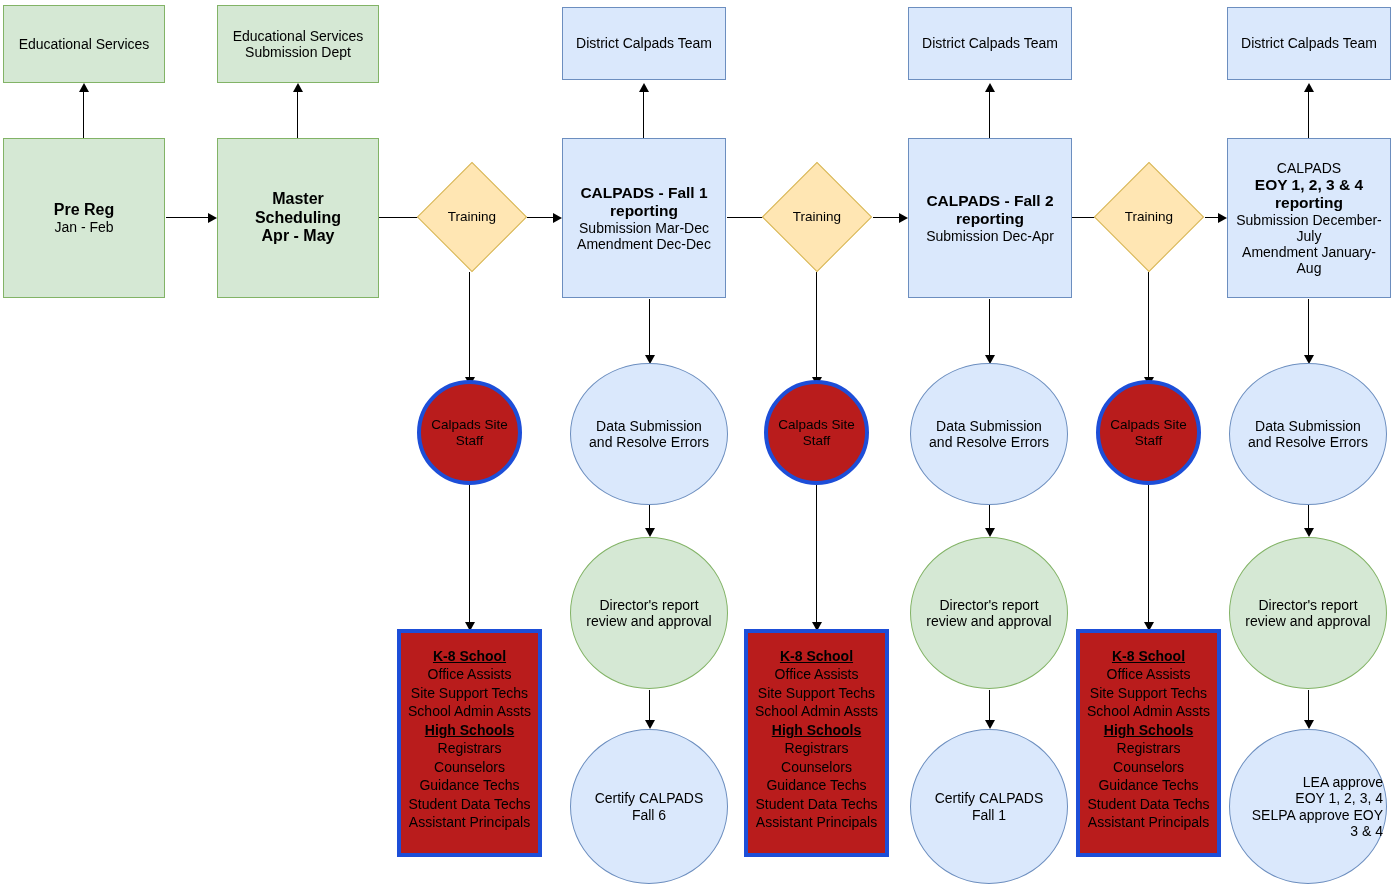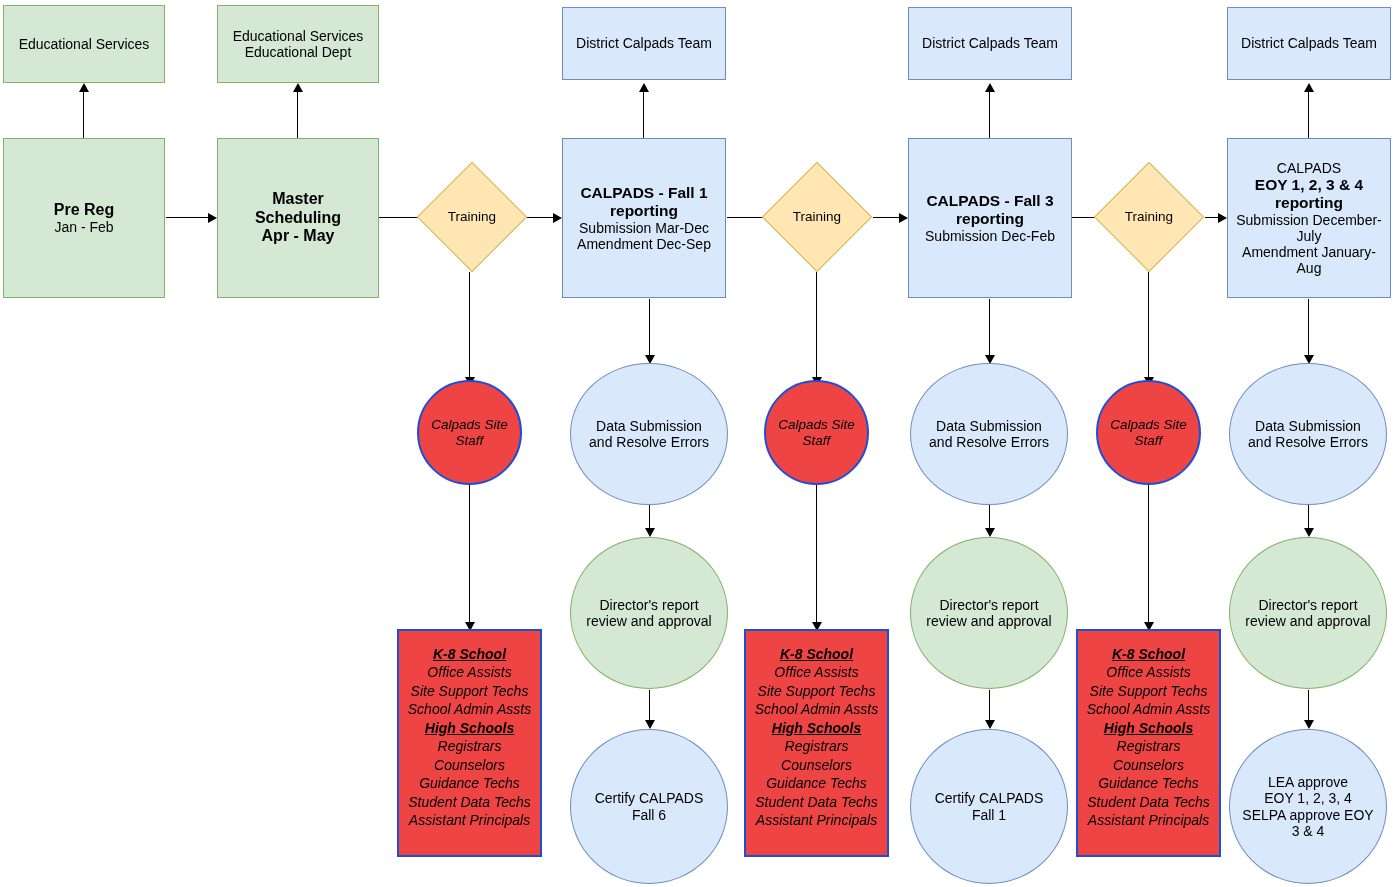--- a/index.html
+++ b/index.html
@@ -25,21 +25,21 @@
     justify-content: center;
     text-align: center;
     line-height: 1.15;
     z-index: 2;
   }
   .node .inner { width: 100%; padding: 0 3px; }
 
   
   .green  { background: #d5e8d4; border: 1px solid #82b366; }
   .blue   { background: #dae8fc; border: 1px solid #6c8ebf; }
-  .yellow { background: #ef4444; border: 2px solid #1d4ed8; font-style: italic; }
+  .yellow { background: #b91c1c; border: 4px solid #1d4ed8; }
 
   .rect { border-radius: 0; }
   .circle { border-radius: 50%; }
 
   .diamond {
     background: transparent;
     border: none;
   }
   .diamond .dshape {
     position: absolute;
@@ -170,21 +170,21 @@
   <div class="conn vline" style="left:1308px; top:690px; height:32px;"></div>
   <div class="arrow-down" style="left:1304px; top:720px;"></div>
 
   <div class="node rect green t14" style="left:3px; top:5px; width:162px; height:78px;">
     <div class="inner"><span>Educational Services</span></div>
   </div>
 
   <div class="node rect green t14" style="left:217px; top:5px; width:162px; height:78px;">
     <div class="inner">
       <div>Educational Services</div>
-      <div>Educational Dept</div>
+      <div>Submission Dept</div>
     </div>
   </div>
 
   <div class="node rect blue t14" style="left:562px; top:7px; width:164px; height:73px;">
     <div class="inner"><span>District Calpads Team</span></div>
   </div>
 
   <div class="node rect blue t14" style="left:908px; top:7px; width:164px; height:73px;">
     <div class="inner"><span>District Calpads Team</span></div>
   </div>
@@ -211,34 +211,34 @@
   <div class="node diamond t13" style="left:417px; top:162px; width:110px; height:110px;">
     <div class="dshape"></div>
     <div class="inner"><span>Training</span></div>
   </div>
 
   <div class="node rect blue" style="left:562px; top:138px; width:164px; height:160px;">
     <div class="inner">
       <div class="title-md">CALPADS - Fall 1</div>
       <div class="title-md">reporting</div>
       <div class="sub">Submission Mar-Dec</div>
-      <div class="sub">Amendment Dec-Sep</div>
+      <div class="sub">Amendment Dec-Dec</div>
     </div>
   </div>
 
   <div class="node diamond t13" style="left:762px; top:162px; width:110px; height:110px;">
     <div class="dshape"></div>
     <div class="inner"><span>Training</span></div>
   </div>
 
   <div class="node rect blue" style="left:908px; top:138px; width:164px; height:160px;">
     <div class="inner">
-      <div class="title-md">CALPADS - Fall 3</div>
+      <div class="title-md">CALPADS - Fall 2</div>
       <div class="title-md">reporting</div>
-      <div class="sub">Submission Dec-Feb</div>
+      <div class="sub">Submission Dec-Apr</div>
     </div>
   </div>
 
   <div class="node diamond t13" style="left:1094px; top:162px; width:110px; height:110px;">
     <div class="dshape"></div>
     <div class="inner"><span>Training</span></div>
   </div>
 
   <div class="node rect blue" style="left:1227px; top:138px; width:164px; height:160px;">
     <div class="inner">
@@ -320,21 +320,21 @@
     </div>
   </div>
 
   <div class="node circle blue t14" style="left:910px; top:729px; width:158px; height:155px;">
     <div class="inner">
       <div>Certify CALPADS</div>
       <div>Fall 1</div>
     </div>
   </div>
 
-  <div class="node circle blue t14" style="left:1229px; top:729px; width:158px; height:155px;">
+  <div class="node circle blue t14" style="left:1229px; top:729px; width:158px; height:155px;text-align:right;">
     <div class="inner">
       <div>LEA approve</div>
       <div>EOY 1, 2, 3, 4</div>
       <div>SELPA approve EOY</div>
       <div>3 &amp; 4</div>
     </div>
   </div>
 
   <div class="node rect yellow t14 staff-list" style="left:397px; top:629px; width:145px; height:228px; align-items:flex-start; padding-top:14px;">
     <div class="inner">

